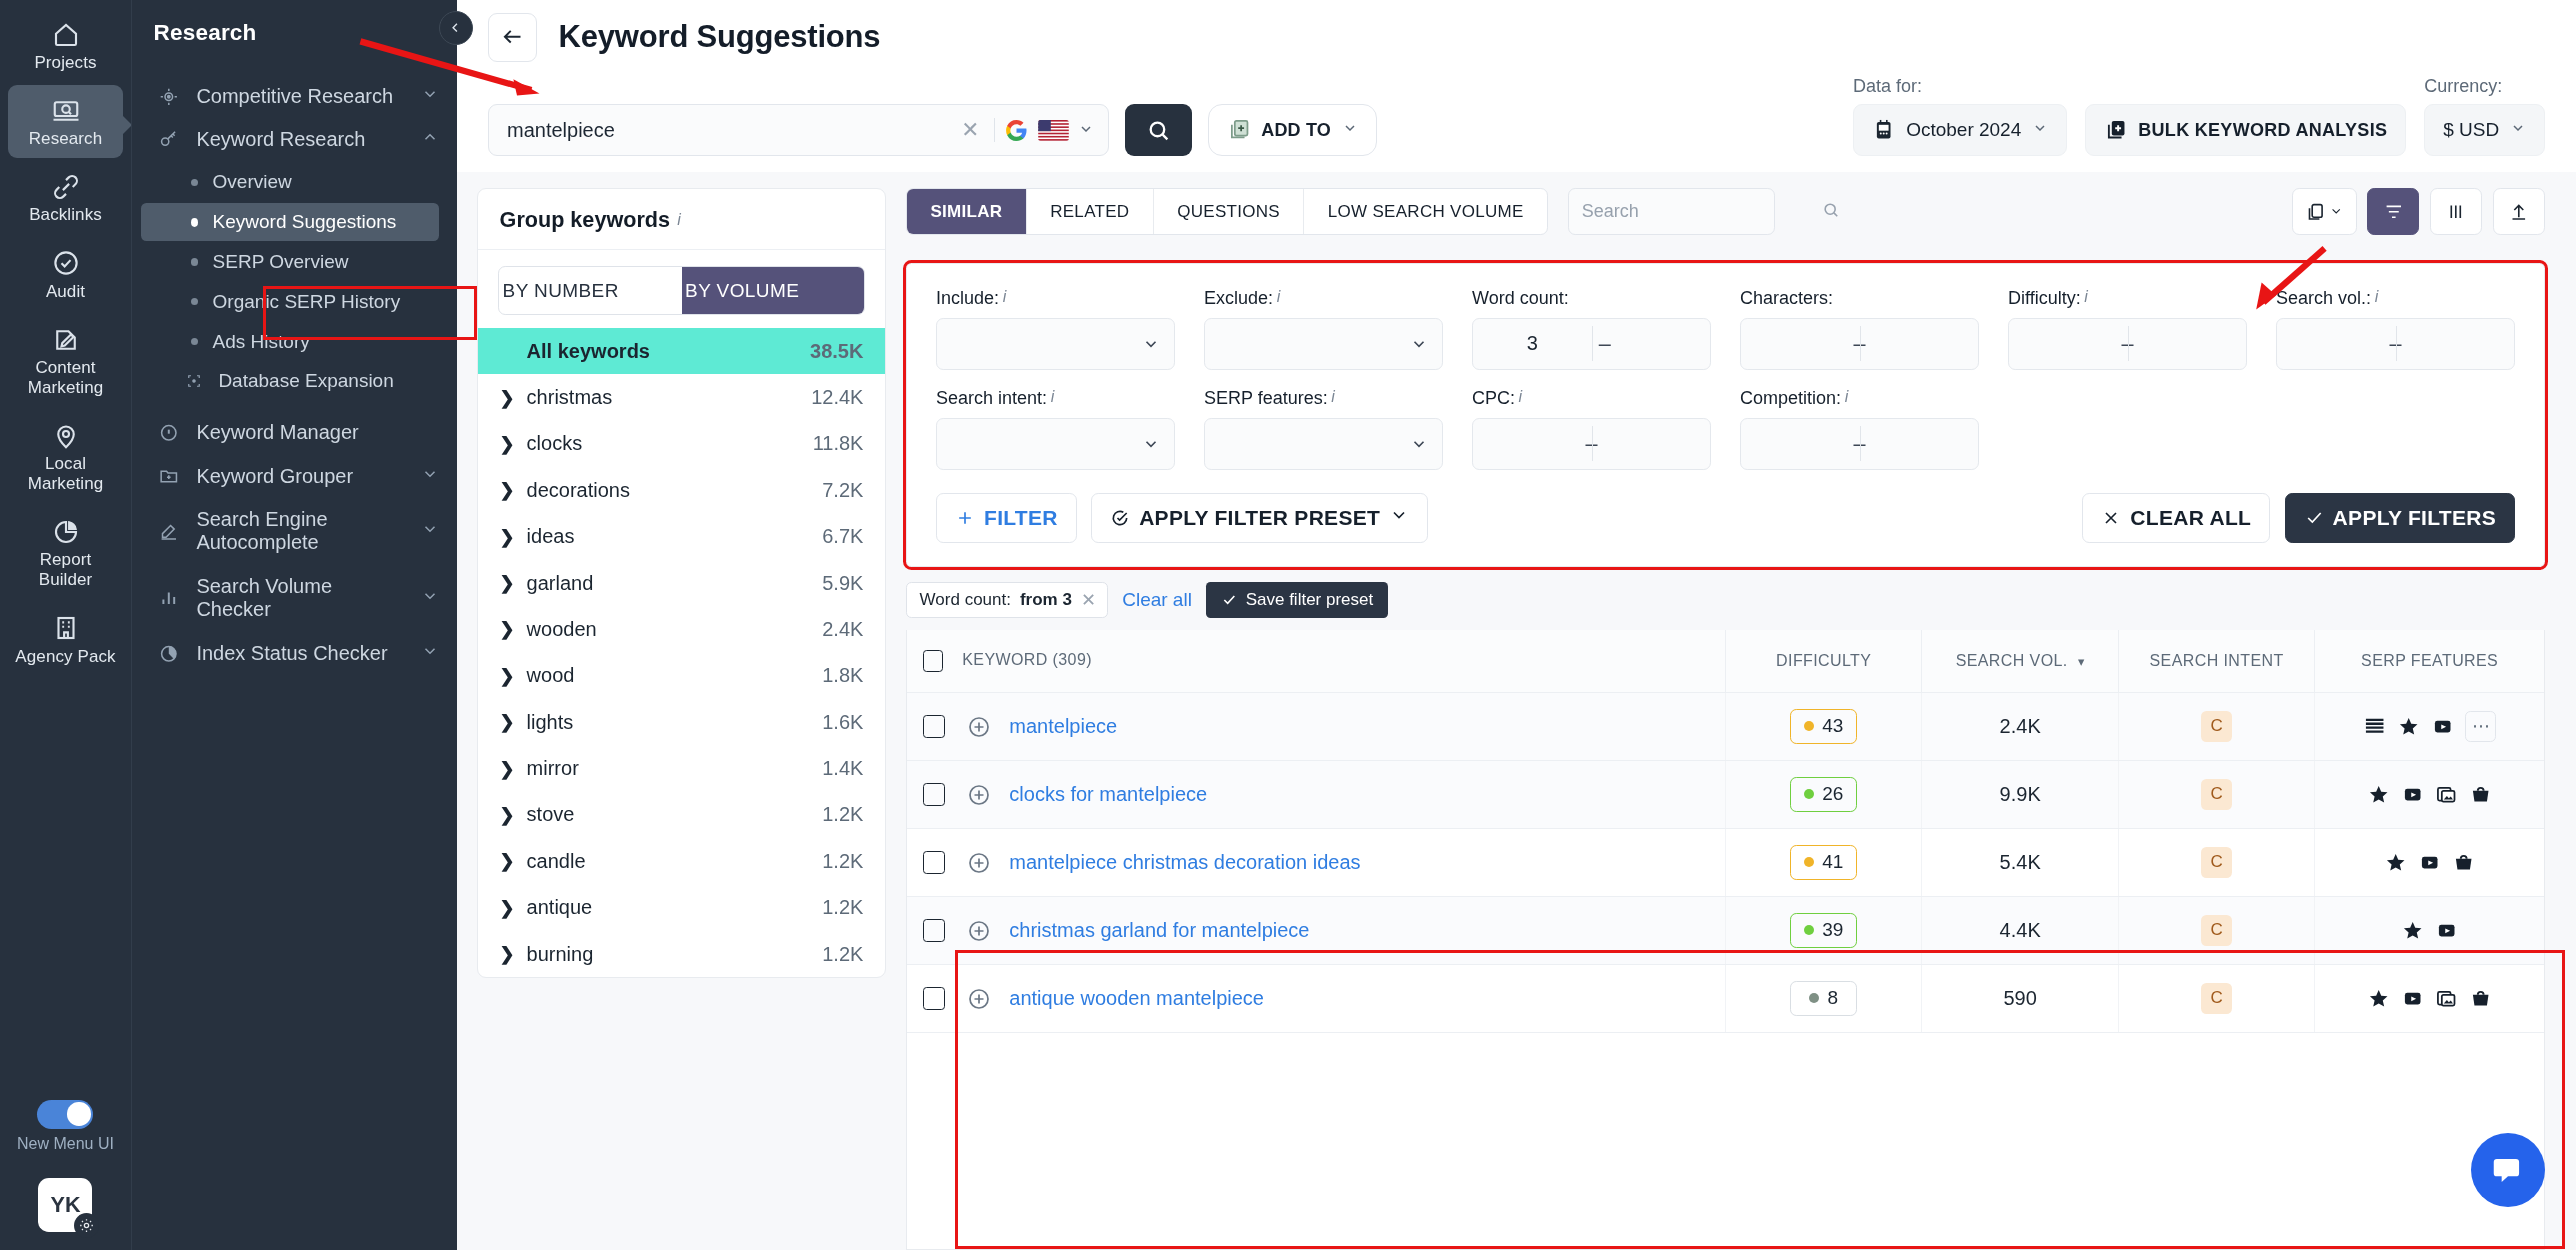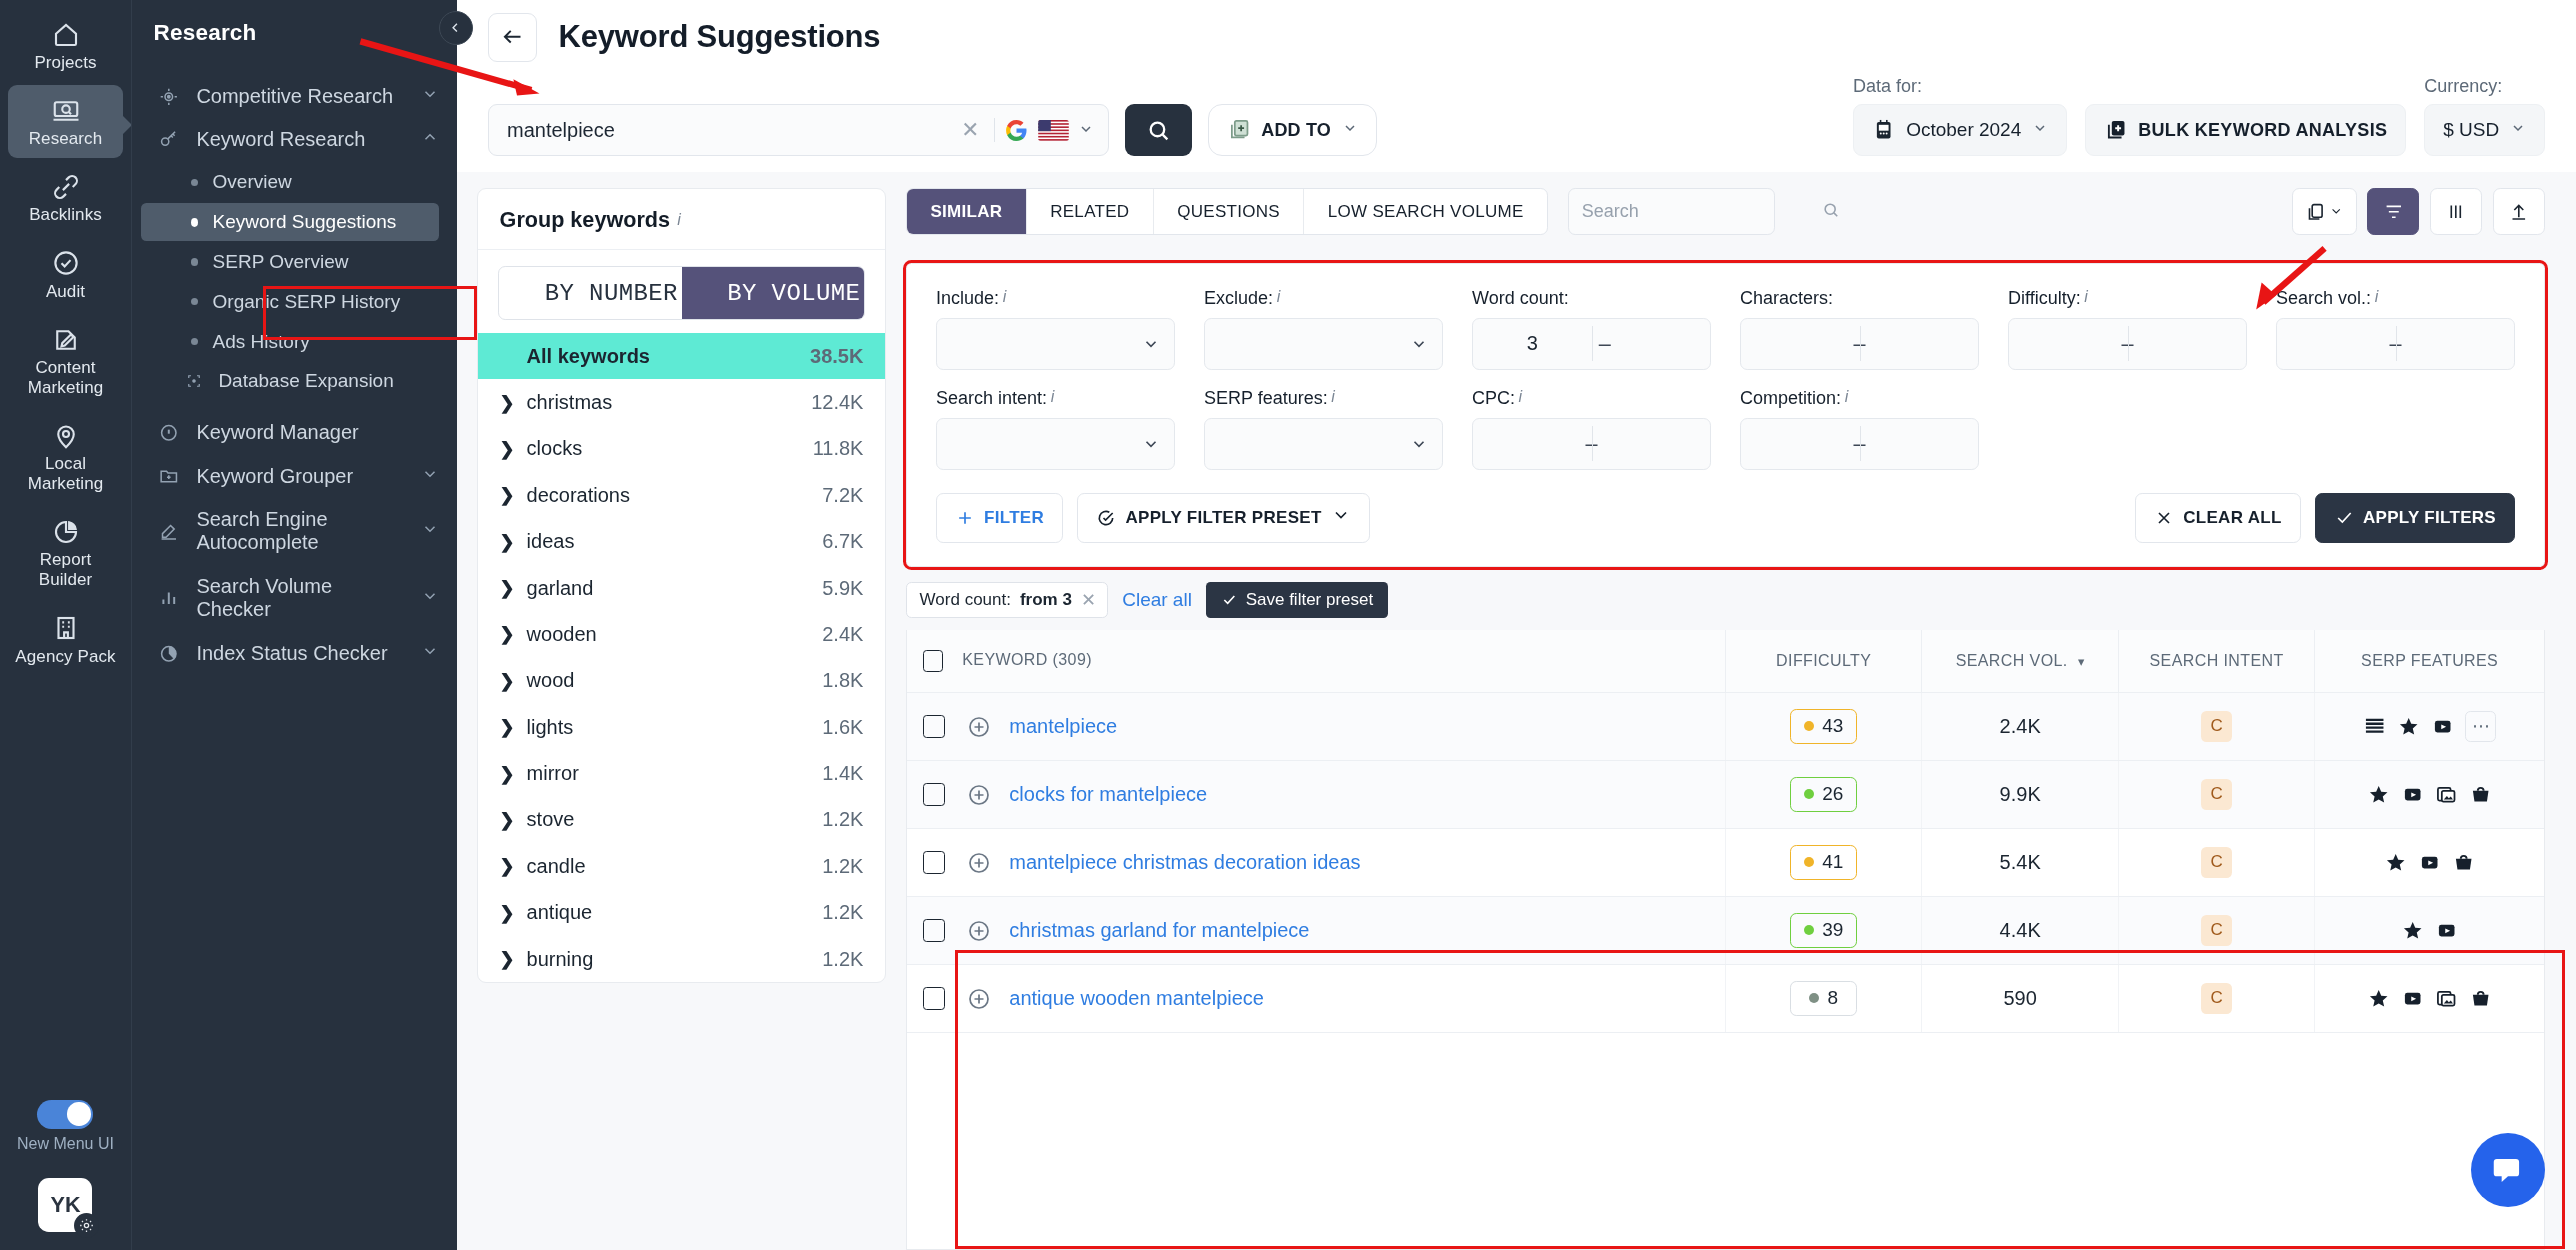--- a/index.html
+++ b/index.html
@@ -134,23 +134,22 @@
   .body { flex:1; display:flex; gap:20px; padding: 16px 31px 0 20px; min-height:0; }
   .groups {
     width: 409px; flex:0 0 409px; background:#fff; border:0.9px solid #e8ebef; border-radius:9px;
     display:flex; flex-direction:column; overflow:hidden; align-self:flex-start; max-height: 1043px;
   }
   .groups-hd { padding: 18px 21.6px 16px; font-size:21.6px;font-weight:700;color:#131c27;
     border-bottom:0.9px solid #eceff3; display:flex;align-items:center;gap:7.2px;}
   .ital-i { font-style:italic; font-size:16px; color:#7b8694; font-weight:400; }
   .seg { display:flex; margin: 16px 20px 12.6px; border:0.9px solid #dfe3e9; border-radius:7.2px; overflow:hidden;}
   .seg div {
-    flex:1; text-align:right; padding: 12.6px 3.6px; font-size:24px; color:#27313e; cursor:pointer;
+    flex:1; text-align:left; padding: 12.6px 3.6px; font-size:19px; color:#27313e; cursor:pointer;
     letter-spacing:0.4px;
-    font-family:Liberation Mono, monospace;
   }
   .seg div.on { background:#55527a; color:#fff; }
   .grow { flex:1; min-height:0; overflow:hidden; }
   .grow-row {
     display:flex; align-items:center; padding: 11.7px 21.6px; font-size:20px; color:#1b2530; cursor:pointer;
   }
   .grow-row.all { background:#5eead4; font-weight:700; }
   .grow-row .gchev { width:27px;flex:0 0 27px; color:#1b2530; font-weight:700; font-size:18px;}
   .grow-row .gname { flex:1; }
   .grow-row .gval { color:#5d6a78; }
@@ -199,21 +198,21 @@
     content:""; position:absolute; left:50%; top:7.2px; bottom:7.2px; width:0.9px; background:#e1e5ea;
   }
   .fctl.range .rleft {
     position:absolute; left:0; width:50%; text-align:center; font-size:20px; color:#1b2530;
   }
   .fctl.range .dash { position:absolute; left:50%; margin-left:7.2px; color:#3d4755; font-size:21.6px;}
   .fctl.range.centerdash .dash { left:auto; margin-left:0; }
   .fbtns { display:flex; align-items:center; margin-top: 23.4px; gap:14.4px;}
   .fbtn {
     height:50px;border:0.9px solid #e2e6ec;border-radius:7.2px;background:#fff;display:flex;
-    align-items:center;gap:9px;padding:0 18px;cursor:pointer;font-size:17px;color:#16202c;
+    align-items:center;gap:9px;padding:0 18px;cursor:pointer;font-size:21px;color:#16202c;
     letter-spacing:0.3px; font-weight:600;
   }
   .fbtn.blue { color:#2f7de1; }
   .fbtn.dark { background:#2b3544; color:#fff; border-color:#2b3544; }
   .fbtn svg{width:20px;height:20px;stroke:currentColor;fill:none;stroke-width:2;}
   .fspacer{flex:1;}
 
   
   .chips { display:flex; align-items:center; gap:14.4px; margin-top: 14.4px; }
   .chip {

